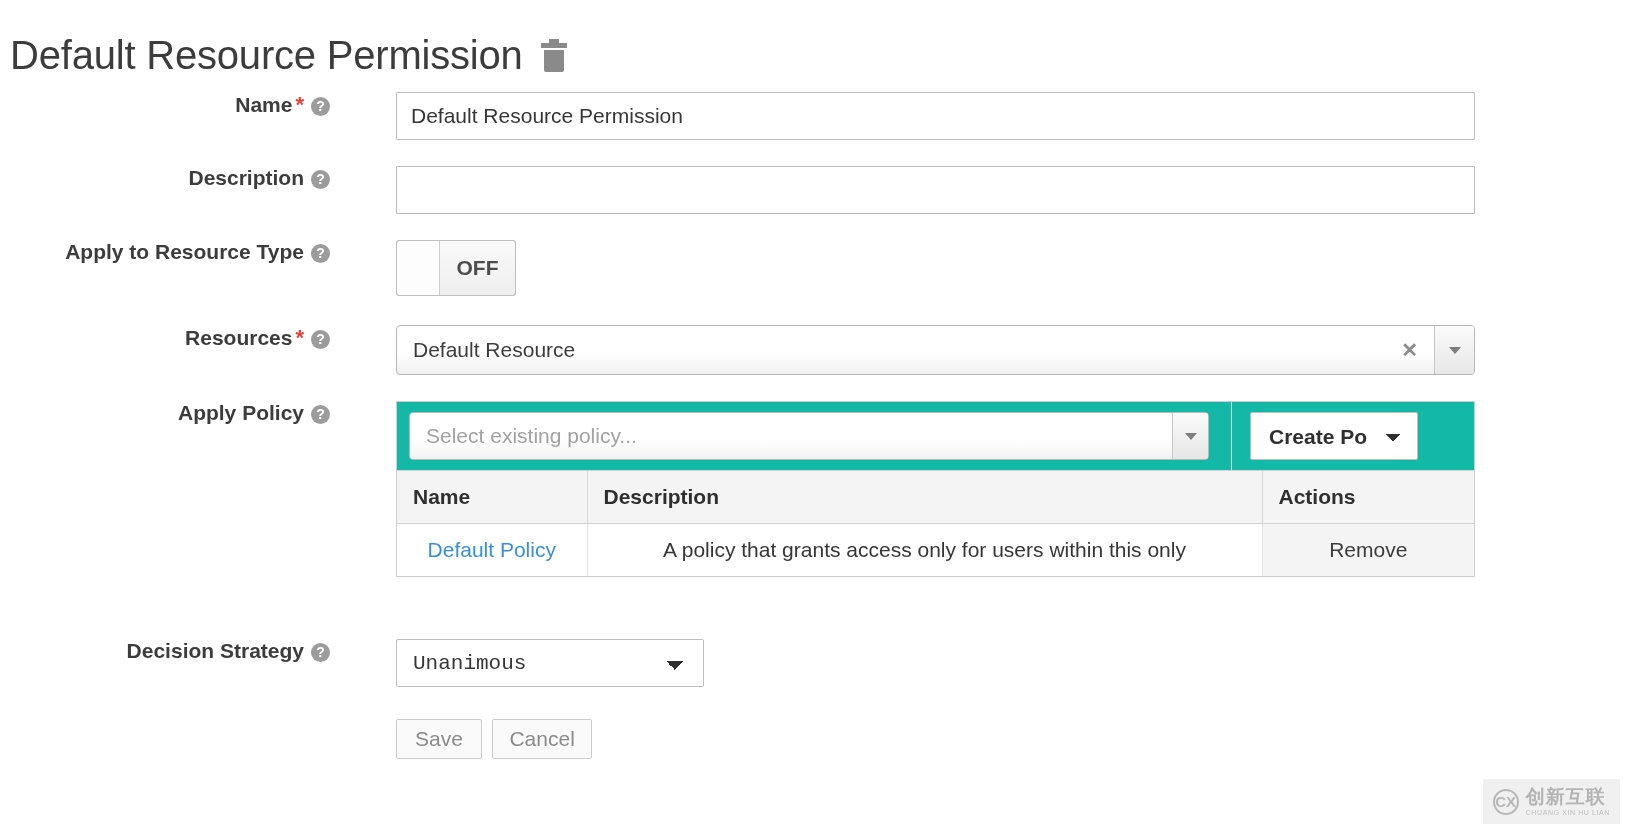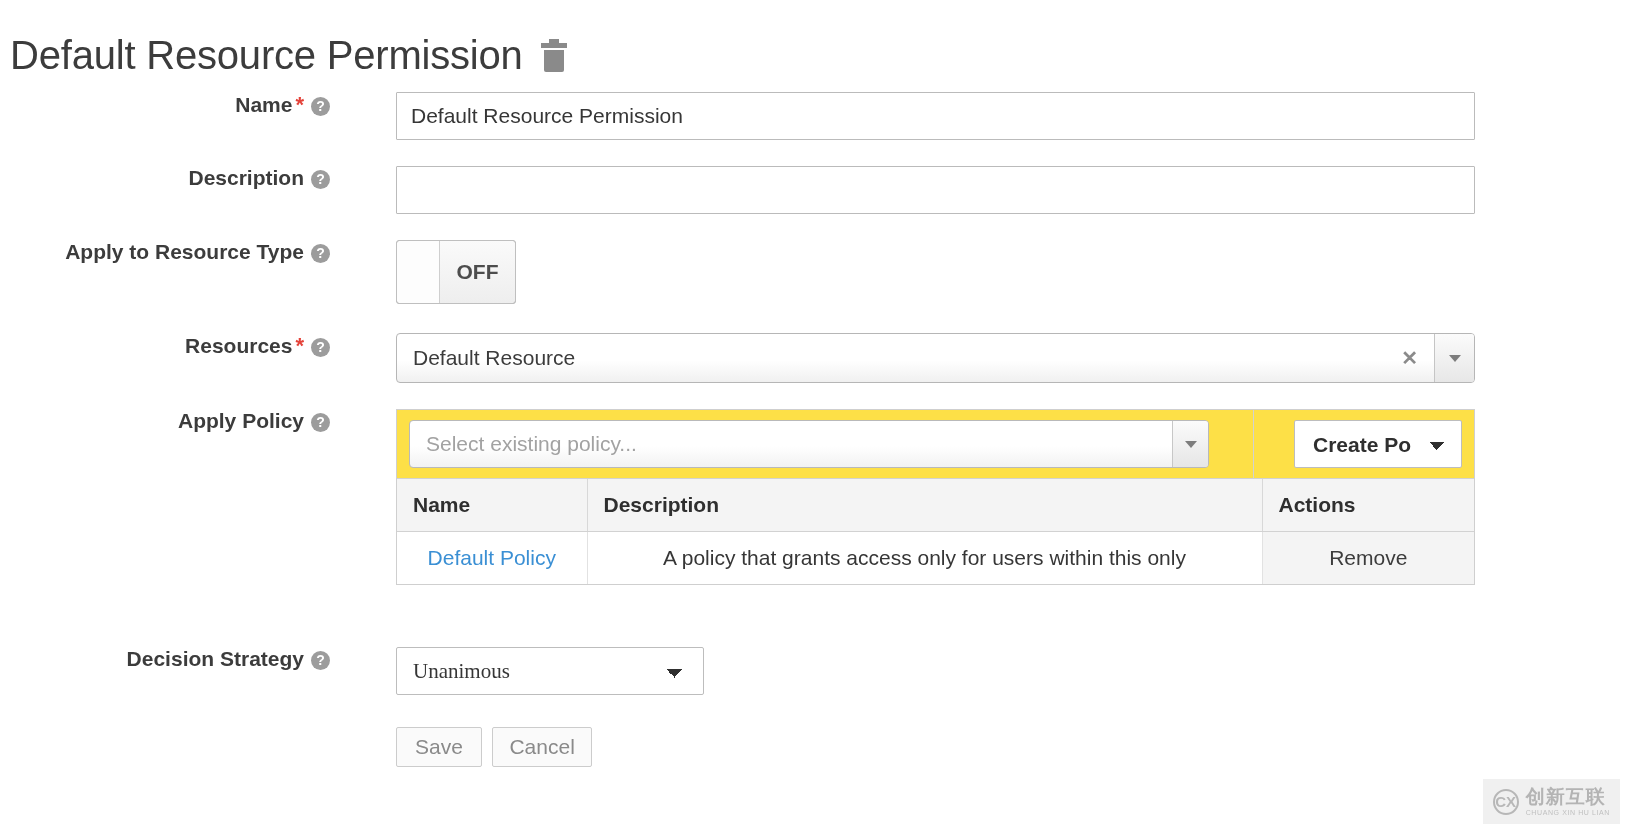--- a/index.html
+++ b/index.html
@@ -123,21 +123,21 @@
     color: #363636;
     padding: 0 14px;
     outline: none;
     border-radius: 1px;
   }
 
   
   .toggle {
     display: inline-flex;
     width: 120px;
-    height: 64px;
+    height: 56px;
     border: 1px solid #bfbfbf;
     border-radius: 3px;
     overflow: hidden;
     cursor: pointer;
     background: #737373;
   }
   .toggle .knob {
     width: 43px;
     background: #fdfdfd;
     border-right: 1px solid #cfcfcf;
@@ -199,25 +199,24 @@
 
   
   .policy-panel {
     width: 1079px;
     border: 1px solid #cfcfcf;
     background: #ffffff;
   }
   .policy-toolbar {
     display: flex;
     align-items: center;
-    background: #fde047;
+    background: #14b8a6;
     padding: 10px 12px;
     border-bottom: 1px solid #d2d2d2;
     gap: 0;
-    justify-content: space-between;
   }
   .policy-picker {
     flex: 1 1 auto;
     display: flex;
     height: 48px;
     border: 1px solid #b9b9b9;
     border-radius: 4px;
     background: linear-gradient(#ffffff 55%, #f2f2f2 100%);
     max-width: 800px;
   }
@@ -310,21 +309,21 @@
   }
   .remove-link { cursor: pointer; }
 
   
   .strategy-select {
     width: 308px;
     height: 48px;
     border: 1px solid #bdbdbd;
     background: #ffffff;
     font-size: 21px;
-    font-family: Liberation Serif, serif;
+    font-family: Liberation Mono, monospace;
     color: #363636;
     padding: 0 12px 0 16px;
     border-radius: 2px;
     cursor: pointer;
     appearance: none;
     -webkit-appearance: none;
     background-image:
       linear-gradient(45deg, transparent 50%, #2f2f2f 50%),
       linear-gradient(135deg, #2f2f2f 50%, transparent 50%);
     background-position:

